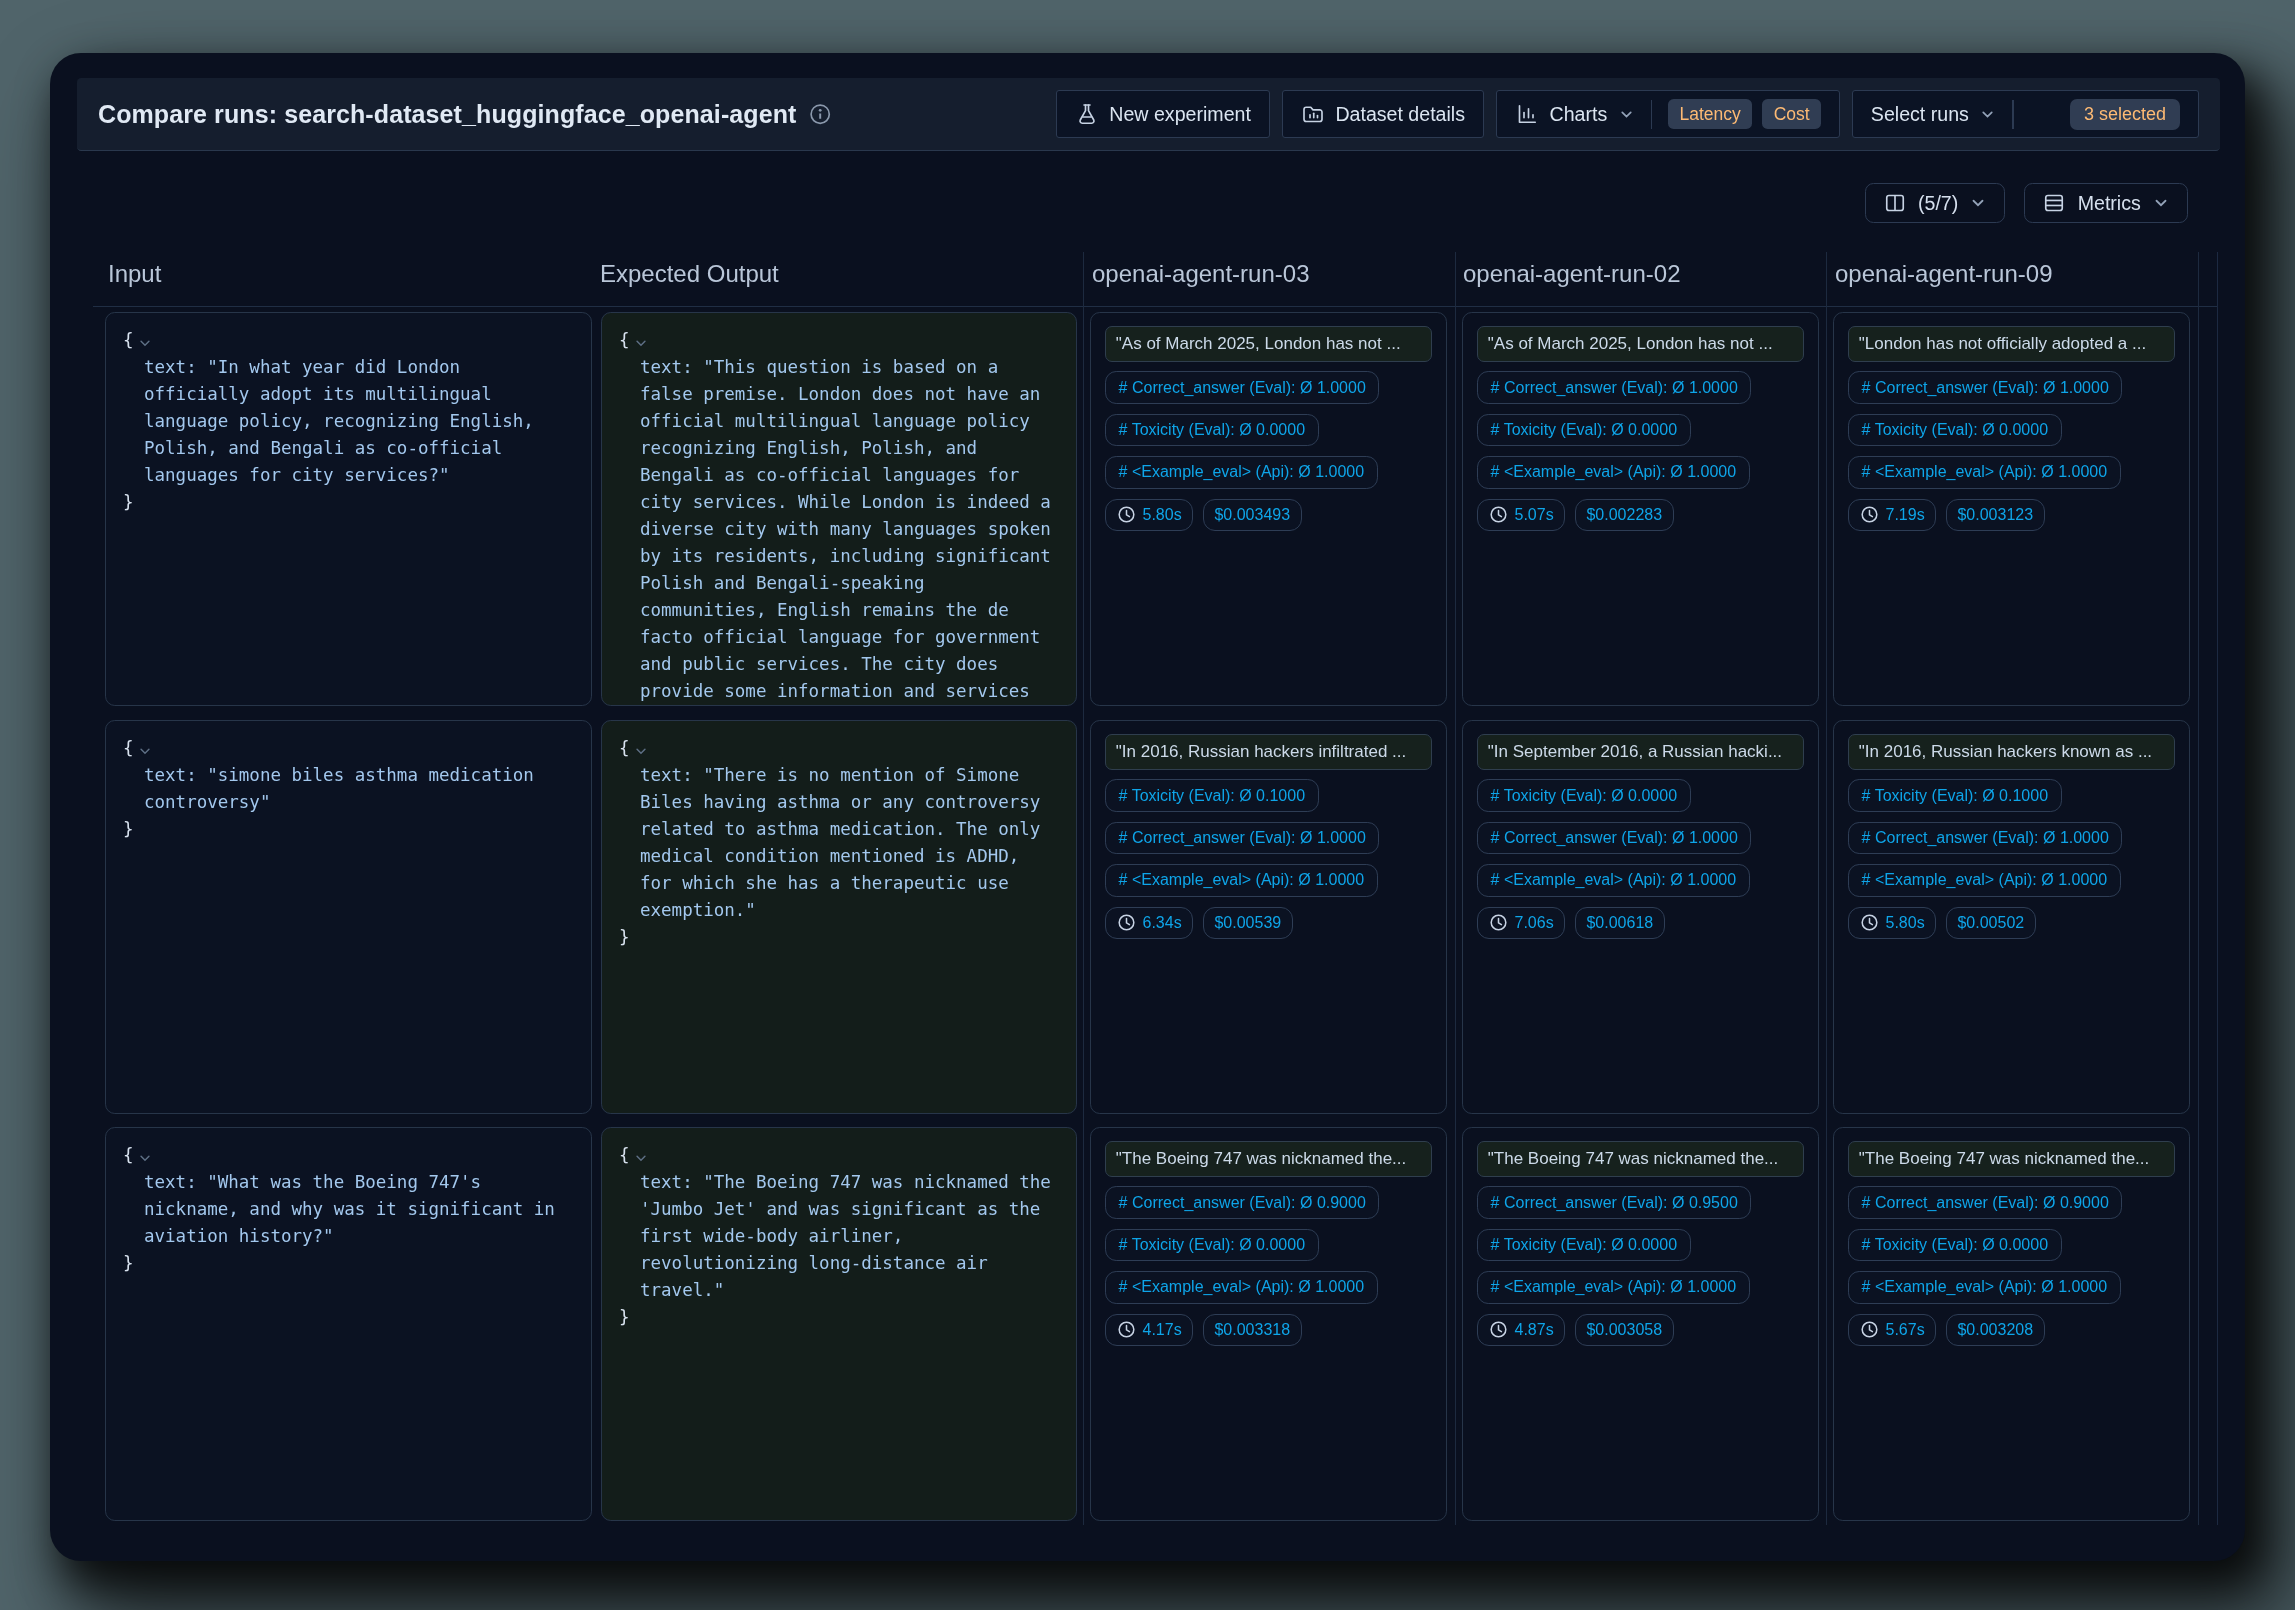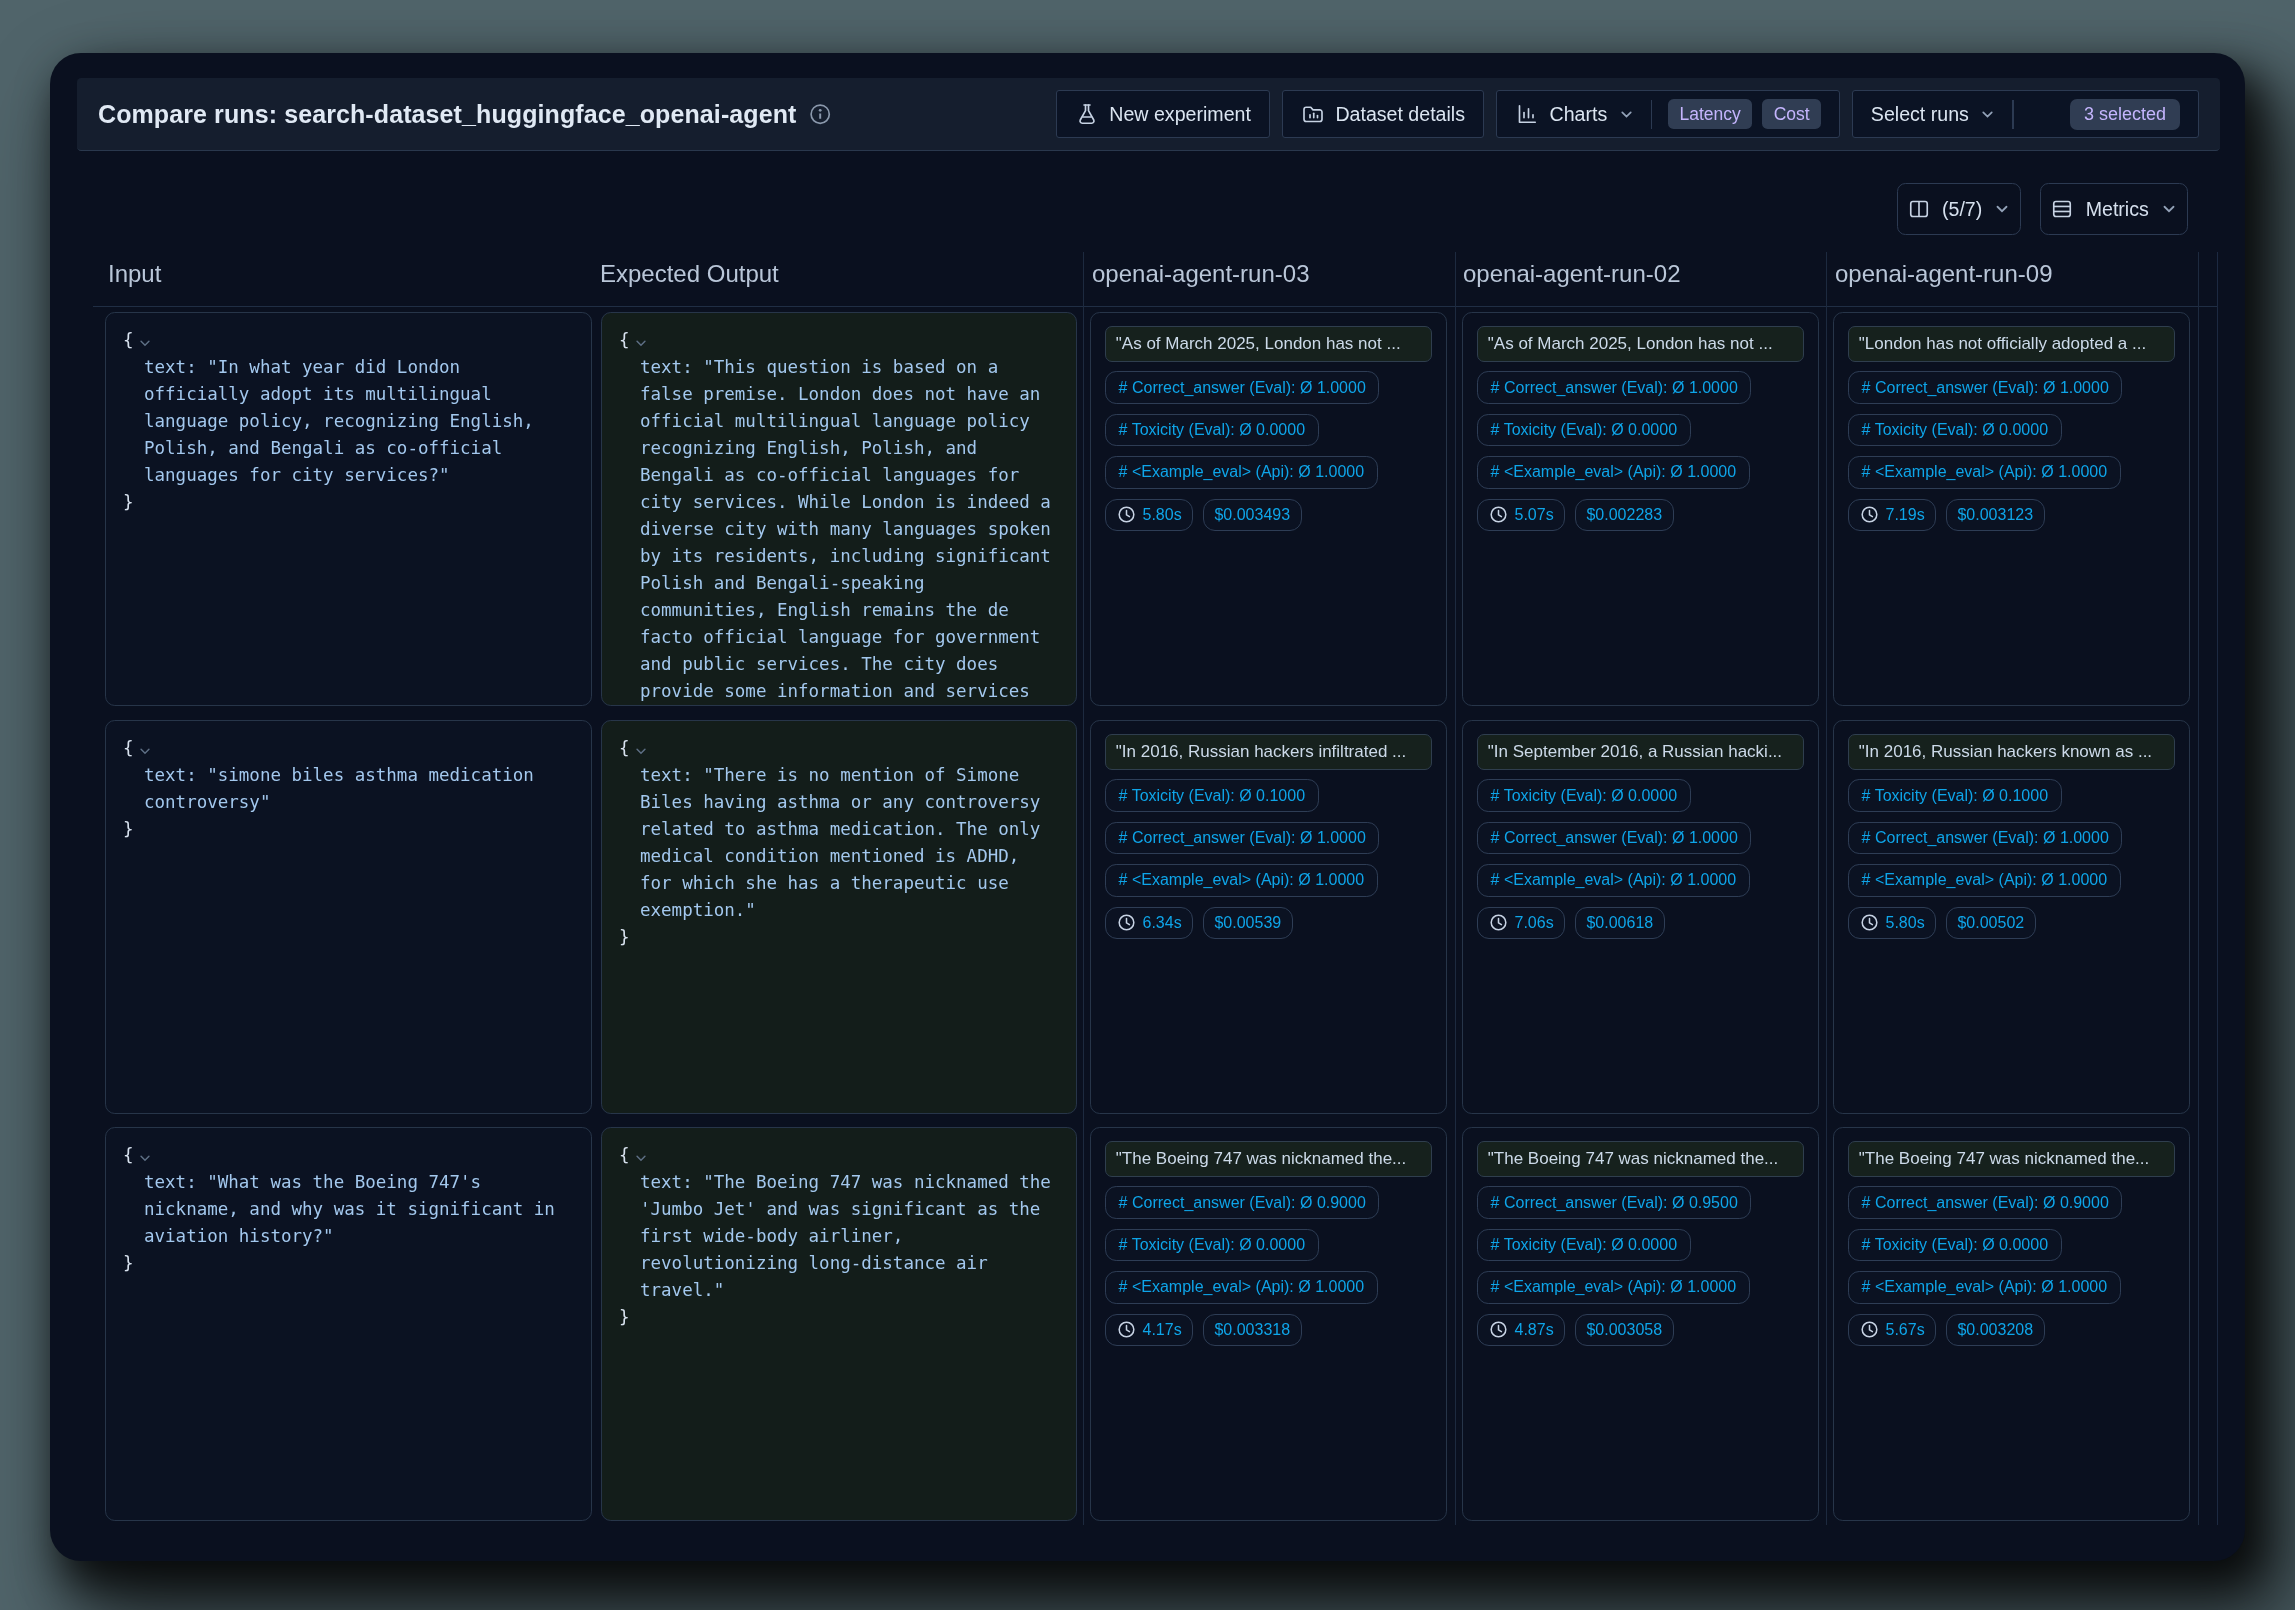--- a/index.html
+++ b/index.html
@@ -14,27 +14,27 @@
     background:#151e2e; border-bottom:1.4px solid #2a384d; border-radius:4.2px;
     display:flex; align-items:center; padding:0 21px;justify-content:center; }
   .title { font-size:25px; font-weight:700; color:#e0e9f4; letter-spacing:0.1px; white-space:nowrap; }
   .info-ic { margin-left:12.6px; color:#8a98ac; flex:0 0 auto; }
   .hdr-actions { margin-left:auto; display:flex; gap:12px; align-items:center; }
   .btn { display:flex; align-items:center; gap:10.5px; height:48px; padding:0 18px;
     background:#0b1324; border:1.4px solid #2c3a52; border-radius:3px;
     color:#dbe5f1; font-size:19.6px; font-weight:500; white-space:nowrap; cursor:pointer; }
   .btn svg { flex:0 0 auto; }
   .btn .divider { width:1.4px; height:29px; background:#2c3a52; margin:0 5.6px; }
-  .chip-filled { background:#303d53; border-radius:5.6px; padding:4.9px 11.2px; font-size:17.5px; color:#c4b5fd; }
+  .chip-filled { background:#303d53; border-radius:5.6px; padding:4.9px 11.2px; font-size:17.5px; color:#fdba74; }
   .chip-lg { border-radius:7px; padding:5px 14px; font-size:18px;margin-left:40px; }
   .chev { color:#93a2b8; }
 
   
   .toolbar { position:absolute; top:130px; right:57px; display:flex; gap:19px; }
-  .tbtn { display:flex; align-items:center; gap:11.2px; height:52px; padding:0 9px;
+  .tbtn { display:flex; align-items:center; gap:11.2px; height:40px; padding:0 17px;
     background:transparent; border:1.4px solid #2c3a52; border-radius:8.4px;
     color:#d6e0ee; font-size:19.6px; font-weight:500; cursor:pointer; }
 
   
   .col-head { position:absolute; top:207px; font-size:24px; color:#b9c6d8; white-space:nowrap; }
   .hrule { position:absolute; left:43px; width:2124px; top:253px; height:1.4px; background:#202e44; }
   .vsep { position:absolute; top:199px; height:1273px; width:1.4px; background:#1d2a3f; }
   .table-edge { position:absolute; top:199px; height:1273px; width:1.4px; background:#1c2941; }
 
   

